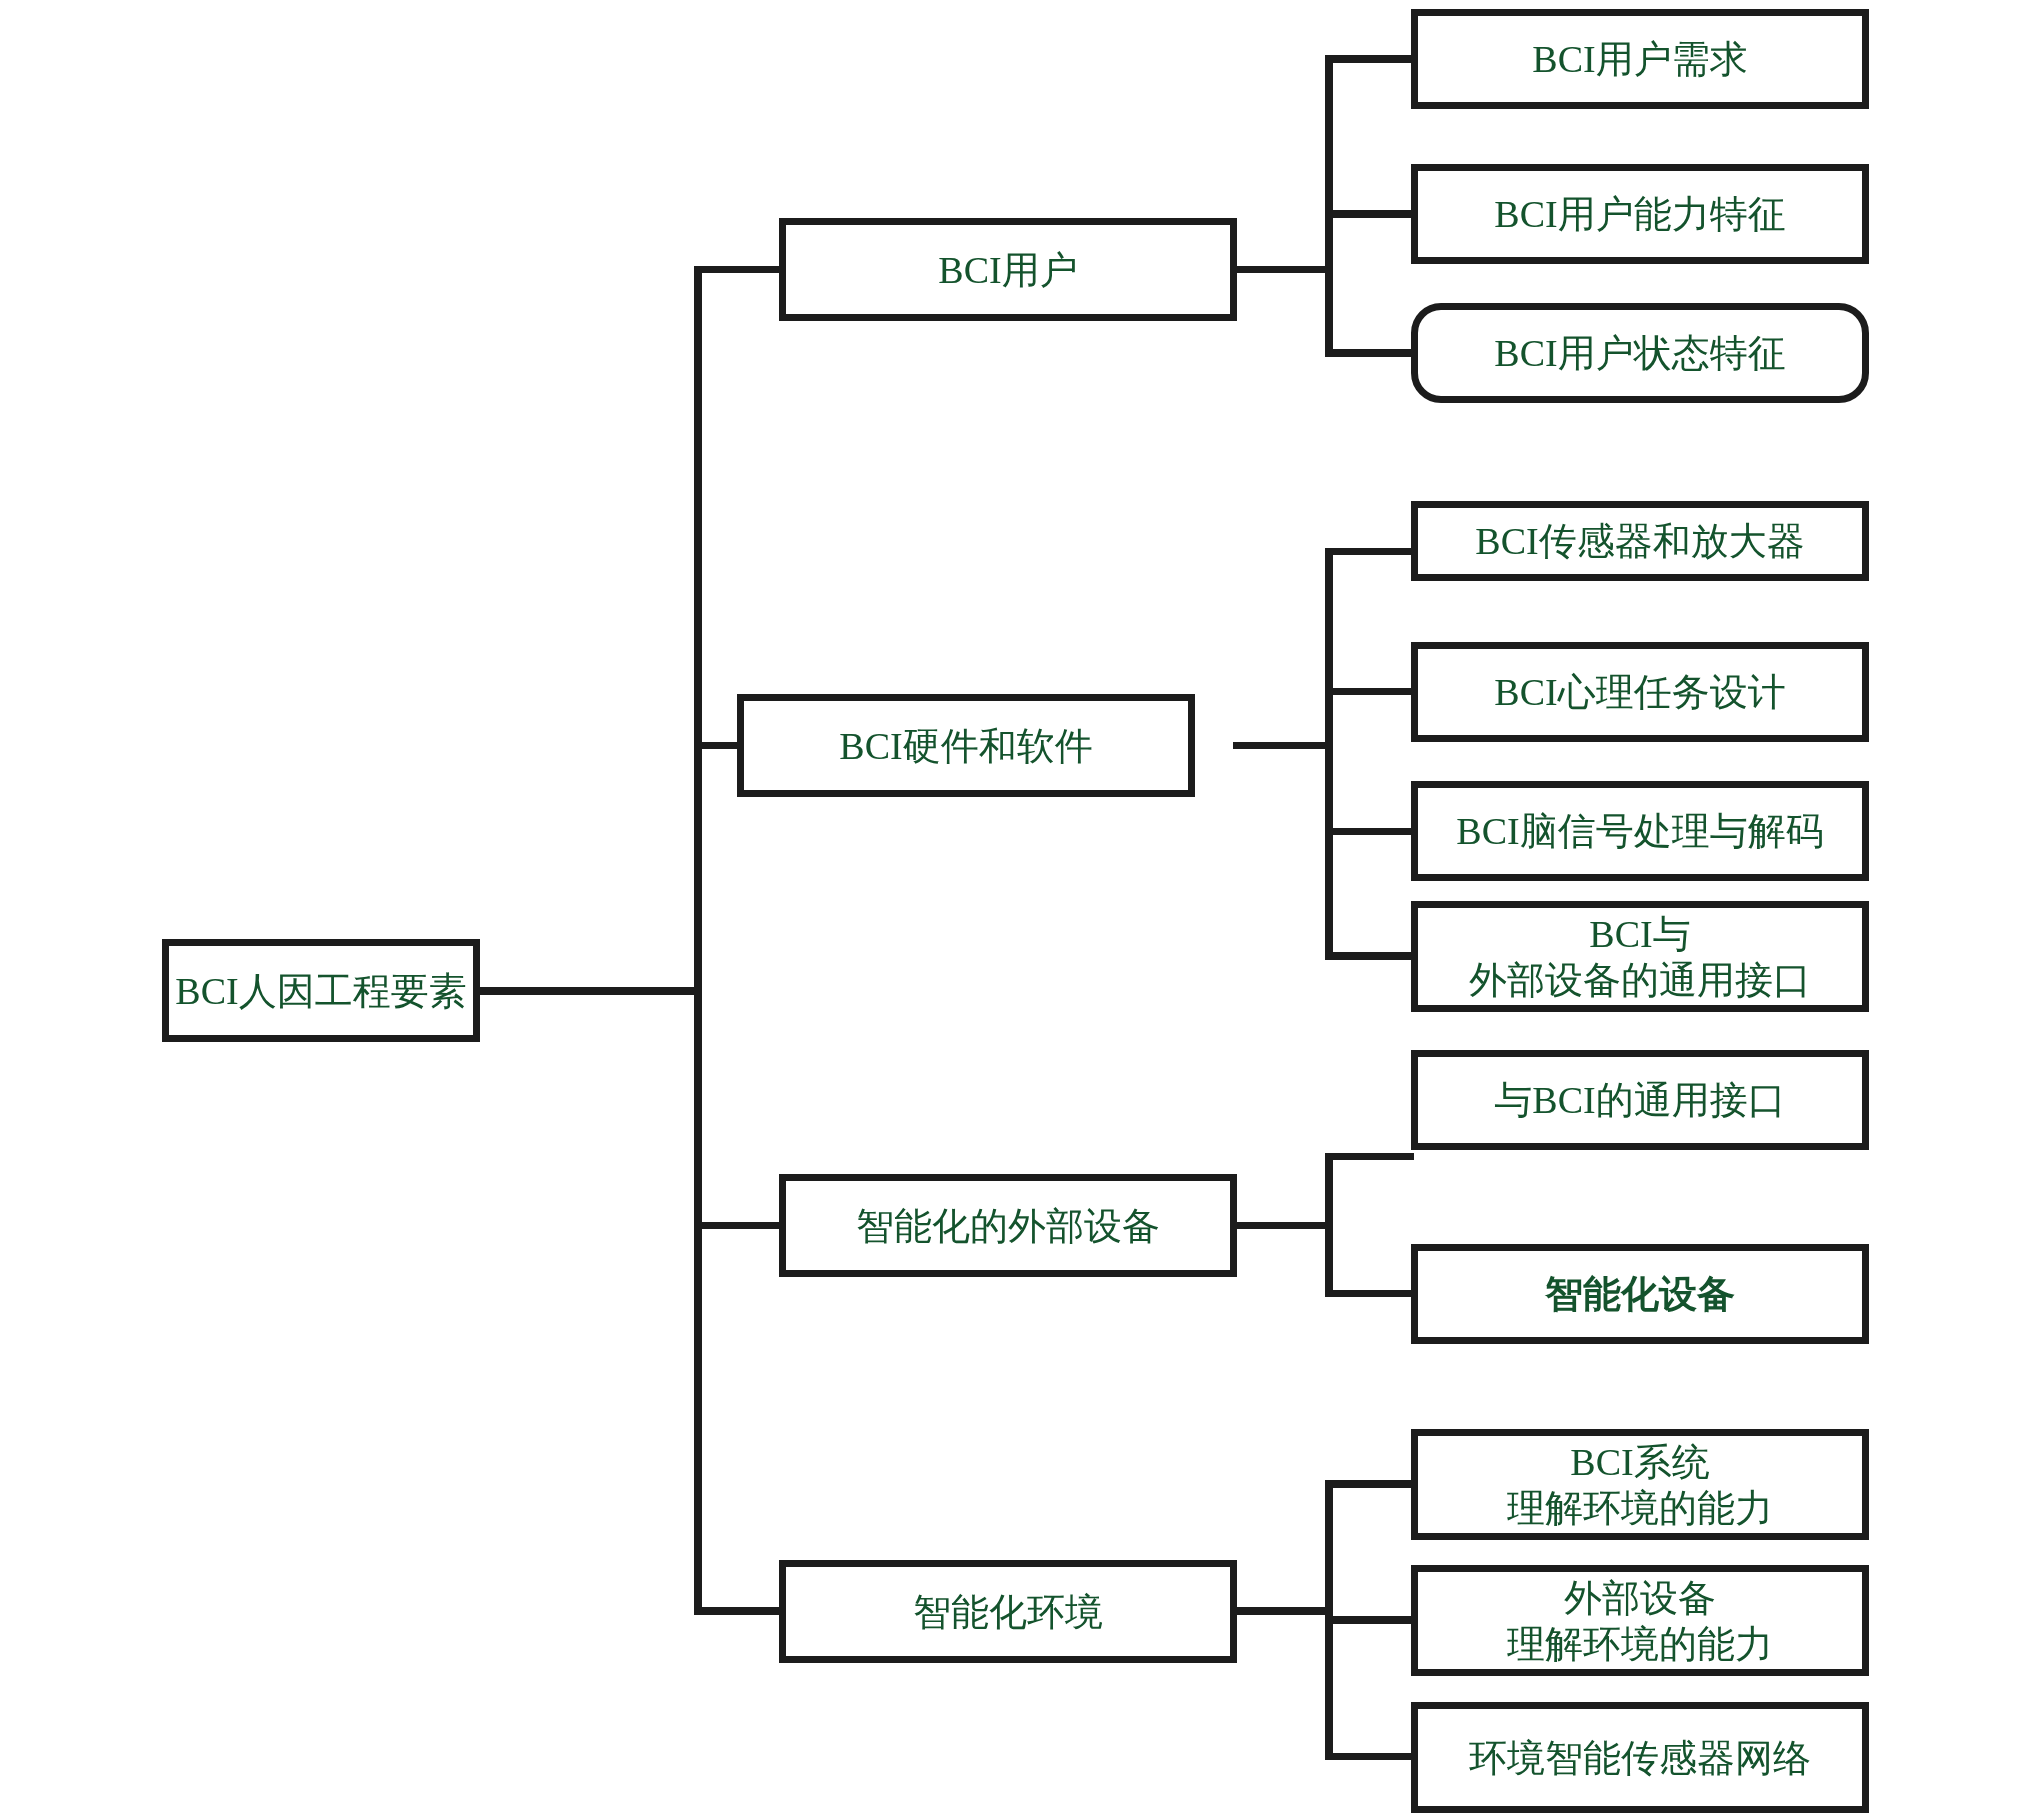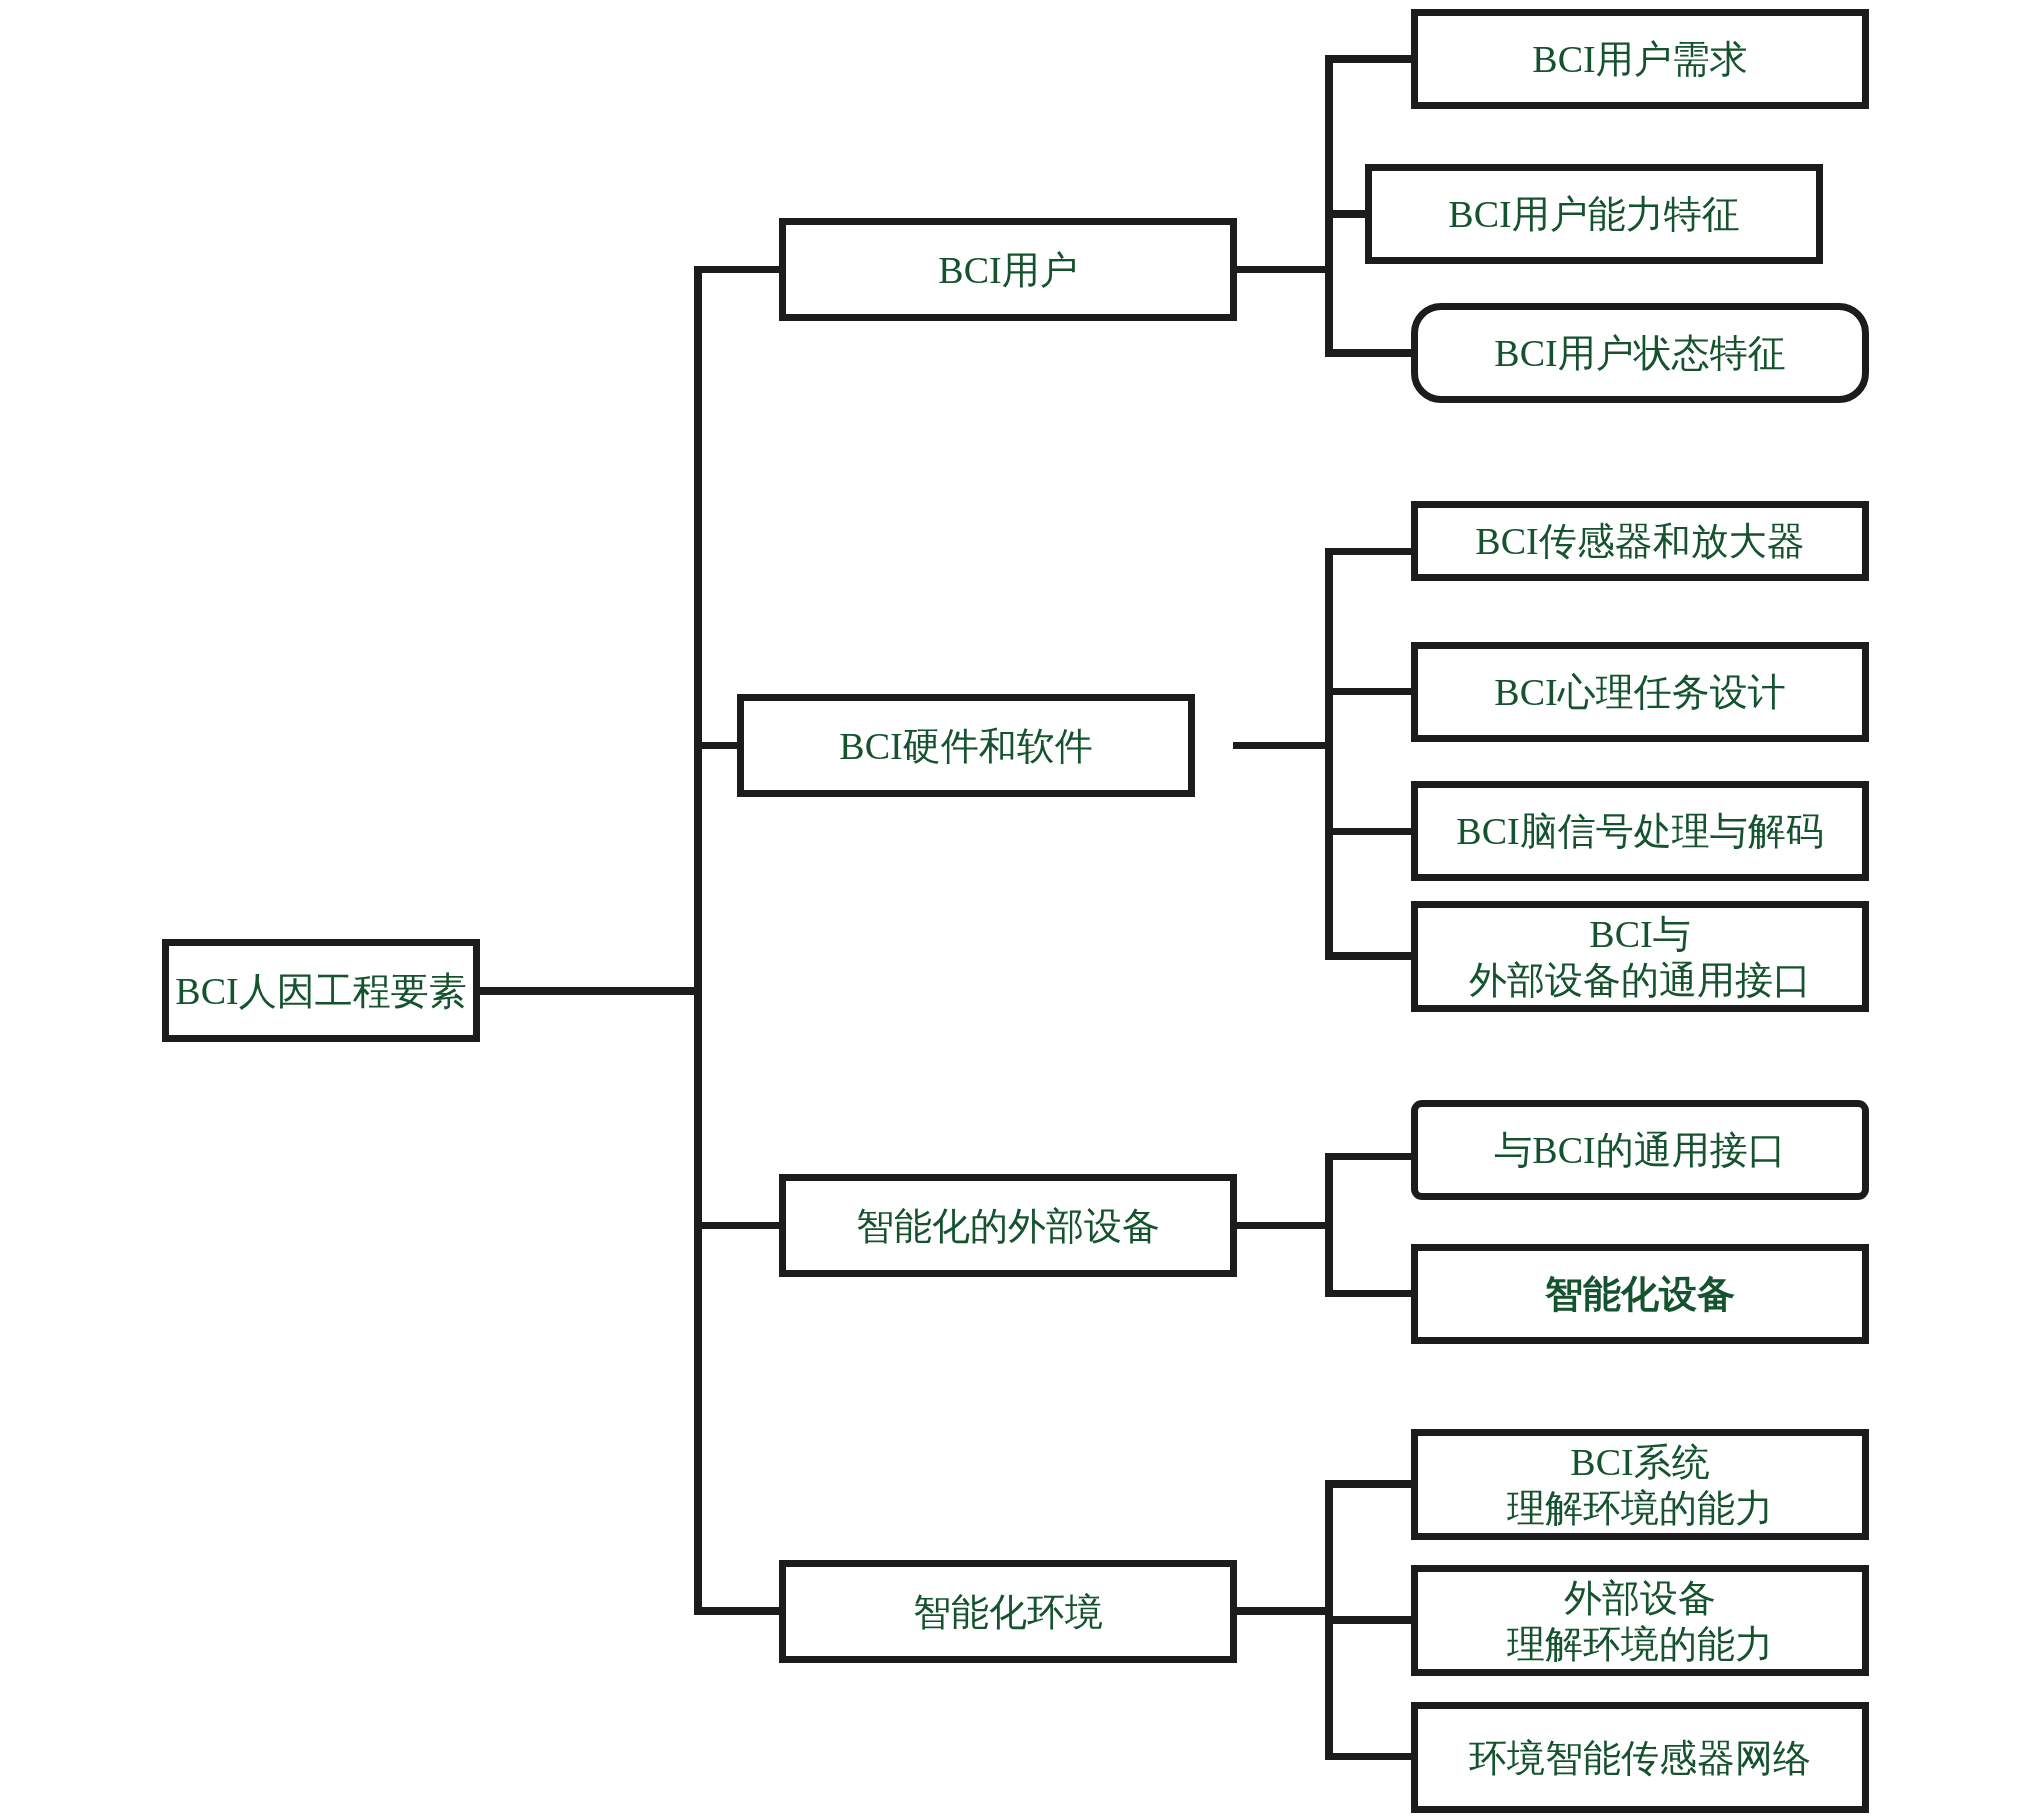--- a/index.html
+++ b/index.html
@@ -48,27 +48,27 @@
   }
   
   .n-root   { left: 162px;  top: 939px; width: 318px; height: 103px; }
   
   .n-b0 { left: 779px; top: 218px;  width: 458px; height: 103px; }
   .n-b1 { left: 737px; top: 694px;  width: 458px; height: 103px; }
   .n-b2 { left: 779px; top: 1174px; width: 458px; height: 103px; }
   .n-b3 { left: 779px; top: 1560px; width: 458px; height: 103px; }
   
   .n-c00 { left: 1411px; top: 8.9px;   width: 458px; height: 100px; }
-  .n-c01 { left: 1365px; top: 164px;  width: 458px; height: 100px; }
+  .n-c01 { left: 1411px; top: 164px;  width: 458px; height: 100px; }
   .n-c02 { left: 1411px; top: 303px;  width: 458px; height: 100px; border-radius: 30px; }
   .n-c10 { left: 1411px; top: 501px;  width: 458px; height: 80px; }
   .n-c11 { left: 1411px; top: 642px;  width: 458px; height: 100px; }
   .n-c12 { left: 1411px; top: 781px; width: 458px; height: 100px; }
   .n-c13 { left: 1411px; top: 901px; width: 458px; height: 111px; }
-  .n-c20 { left: 1411px; top: 1100px; width: 458px; height: 100px; border-radius: 11px; }
+  .n-c20 { left: 1411px; top: 1050px; width: 458px; height: 100px; }
   .n-c21 { left: 1411px; top: 1244px; width: 458px; height: 100px; font-weight: bold; }
   .n-c30 { left: 1411px; top: 1429px; width: 458px; height: 111px; }
   .n-c31 { left: 1411px; top: 1565px; width: 458px; height: 111px; }
   .n-c32 { left: 1411px; top: 1702px; width: 458px; height: 111px; }
 </style>
 </head>
 <body>
 
 <div class="canvas">
 

